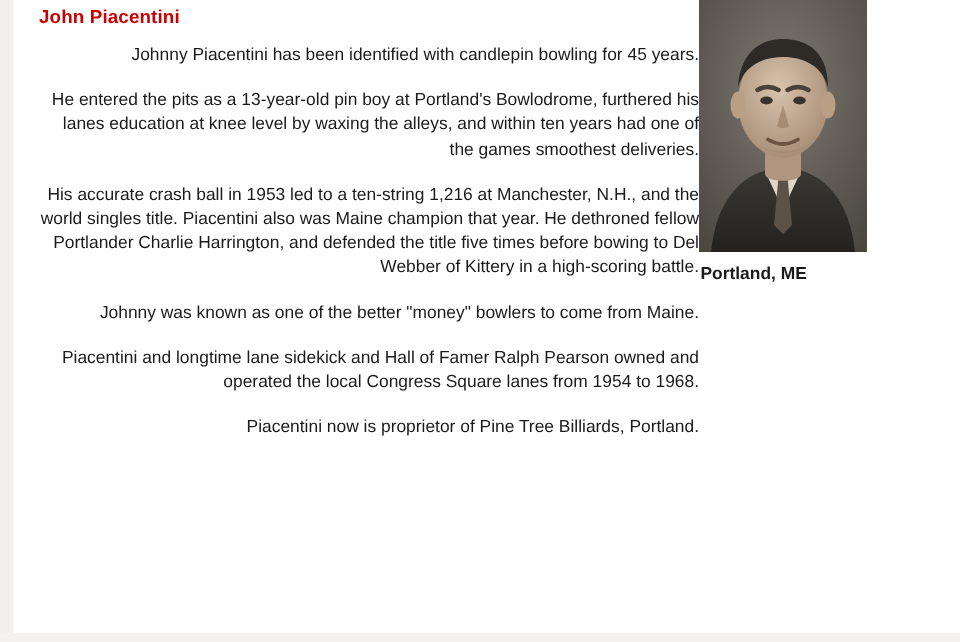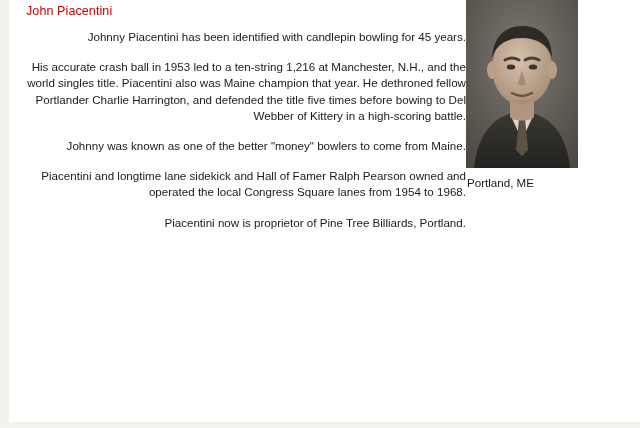--- a/index.html
+++ b/index.html
@@ -21,40 +21,41 @@
     background: #ffffff;
   }
   .content {
     position: absolute;
     left: 26px;
     top: 4px;
     width: 440px;
   }
   .title {
     color: #cc0000;
-    font-weight: normal;
+    font-weight: bold;
     font-size: 12.5px;
     margin: 0 0 11px 0;
     letter-spacing: 0.1px;
   }
   .para {
     color: #1a1a1a;
     font-size: 11.6px;
     line-height: 16.2px;
     margin: 0 0 14px 0;
     text-align: right;
   }
   .para:last-child {
     margin-bottom: 16px;
   }
   .photo-block {
     position: absolute;
     left: 466px;
     top: 0px;
     width: 128px;
+    font-weight: bold;
   }
   .photo {
     width: 112px;
     height: 168px;
     display: block;
     border: 0;
     background: #5b5751;
     overflow: hidden;
     position: relative;
   }
@@ -87,20 +88,21 @@
 </head>
 <body>
 
 <div class="page">
 
   <div class="edge-left"></div>
 
   <div class="content">
     <div class="title">John Piacentini</div>
     <p class="para">Johnny Piacentini has been identified with candlepin bowling for 45 years.</p>
+    <p class="para">He entered the pits as a 13-year-old pin boy at Portland's Bowlodrome, furthered his lanes education at knee level by waxing the alleys, and within ten years had one of the games smoothest deliveries.</p>
     <p class="para">His accurate crash ball in 1953 led to a ten-string 1,216 at Manchester, N.H., and the world singles title. Piacentini also was Maine champion that year. He dethroned fellow Portlander Charlie Harrington, and defended the title five times before bowing to Del Webber of Kittery in a high-scoring battle.</p>
     <p class="para">Johnny was known as one of the better "money" bowlers to come from Maine.</p>
     <p class="para">Piacentini and longtime lane sidekick and Hall of Famer Ralph Pearson owned and operated the local Congress Square lanes from 1954 to 1968.</p>
     <p class="para">Piacentini now is proprietor of Pine Tree Billiards, Portland.</p>
   </div>
 
   <div class="photo-block">
     <div class="photo">
       <svg width="112" height="168" viewBox="0 0 112 168" xmlns="http://www.w3.org/2000/svg" aria-hidden="true">
         <defs>

